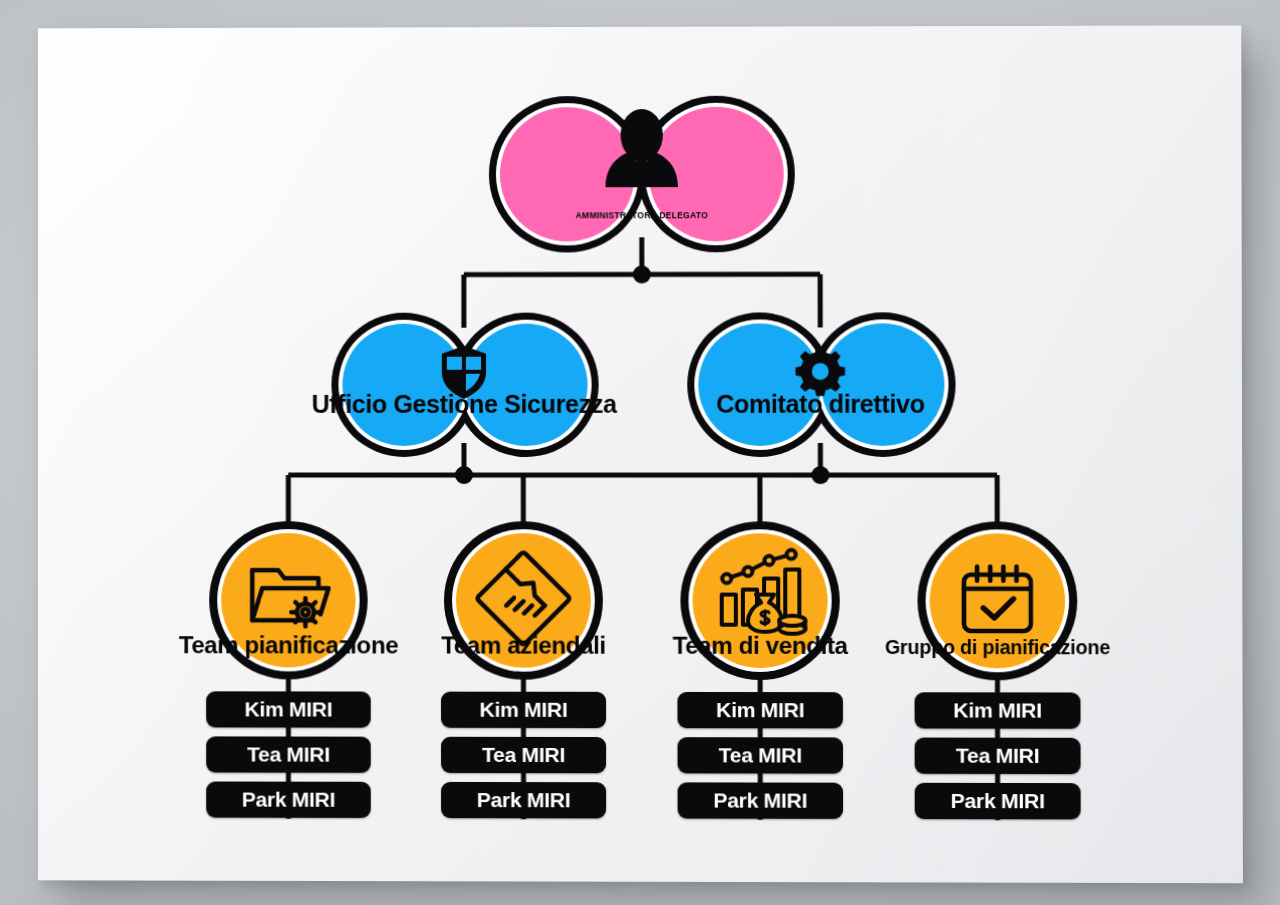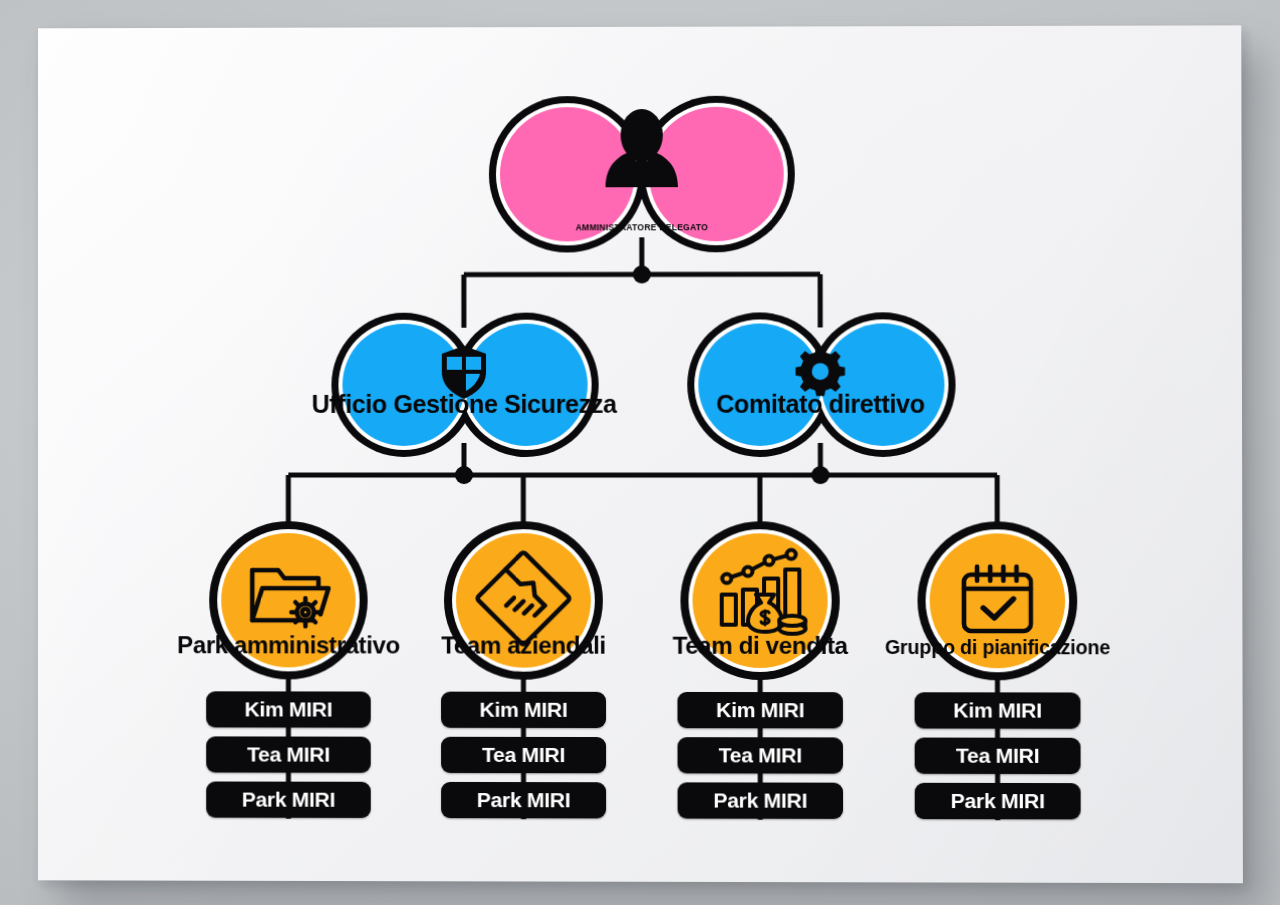--- a/index.html
+++ b/index.html
@@ -43,21 +43,21 @@
     position:absolute;
     z-index:4;
     color:#070709;
     font-weight:700;
     letter-spacing:-.4px;
     white-space:nowrap;
     text-align:center;
     transform:translateX(-50%);
     pointer-events:none;
   }
-  .lvl1Label{font-size:8.5px;font-weight:800;letter-spacing:.25px;margin-top:12px;}
+  .lvl1Label{font-size:8.5px;font-weight:800;letter-spacing:.25px;}
   .lvl2Label{font-size:25px;}
   .lvl3Label{font-size:24px;}
   .lvl3Label.small{font-size:19.5px;letter-spacing:-.2px;}
 
   
   .chip{
     position:absolute;z-index:5;
     height:36px;width:164px;
     transform:translateX(-50%);
     background:#0a0a0c;
@@ -238,21 +238,21 @@
           <path d="M-14 9 L-3 19 L16 0" stroke-width="5.4"></path>
         </g>
       </g>
     </svg>
 
     <div class="nodeLabel lvl1Label" style="left:602px;top:183px;">AMMINISTRATORE DELEGATO</div>
 
     <div class="nodeLabel lvl2Label" style="left:425px;top:362px;">Ufficio Gestione Sicurezza</div>
     <div class="nodeLabel lvl2Label" style="left:779px;top:362px;">Comitato direttivo</div>
 
-    <div class="nodeLabel lvl3Label" style="left:250px;top:603px;">Park amministrativo</div>
+    <div class="nodeLabel lvl3Label" style="left:250px;top:603px;">Team pianificazione</div>
     <div class="nodeLabel lvl3Label" style="left:484px;top:603px;">Team aziendali</div>
     <div class="nodeLabel lvl3Label" style="left:719px;top:603px;">Team di vendita</div>
     <div class="nodeLabel lvl3Label small" style="left:954px;top:607px;">Gruppo di pianificazione</div>
 
     <div class="chip" style="left:250px;top:663px;">Kim MIRI</div>
     <div class="chip" style="left:250px;top:708px;">Tea MIRI</div>
     <div class="chip" style="left:250px;top:753px;">Park MIRI</div>
 
     <div class="chip" style="left:484px;top:663px;">Kim MIRI</div>
     <div class="chip" style="left:484px;top:708px;">Tea MIRI</div>

